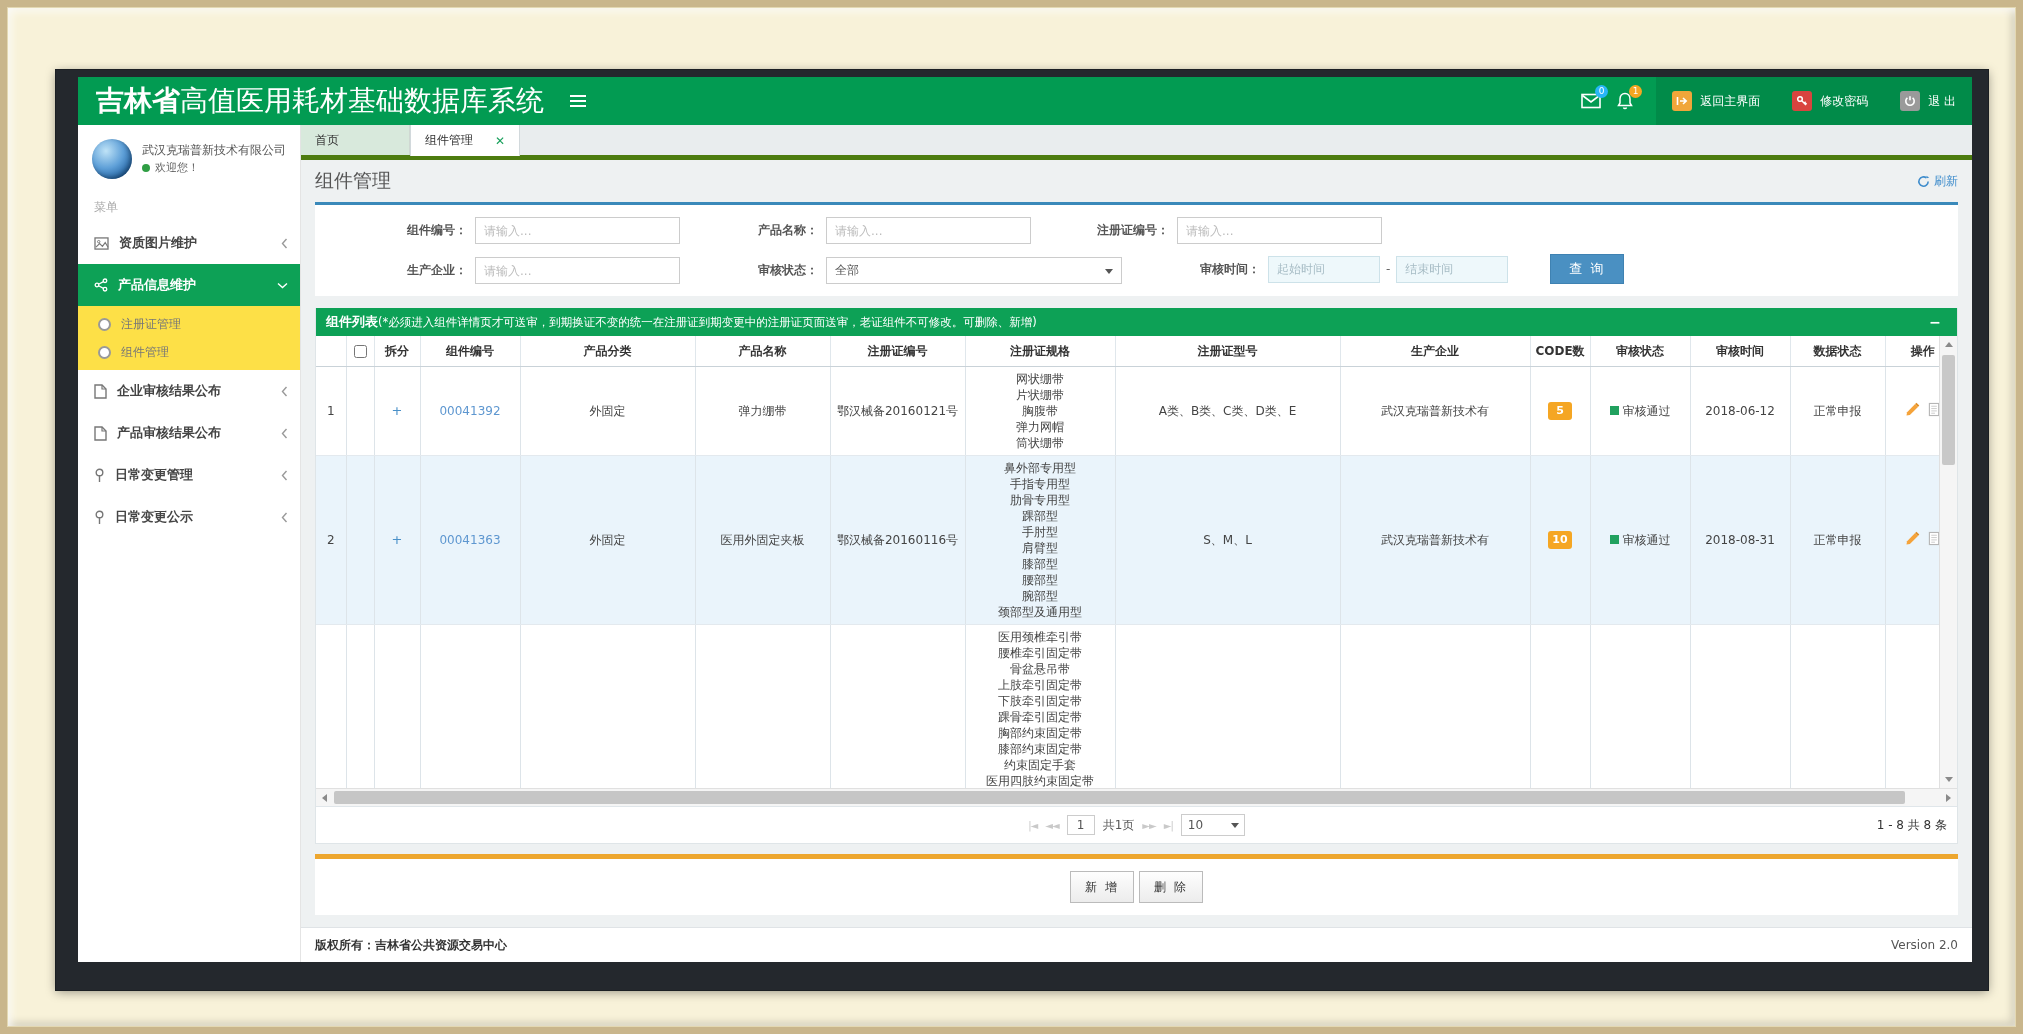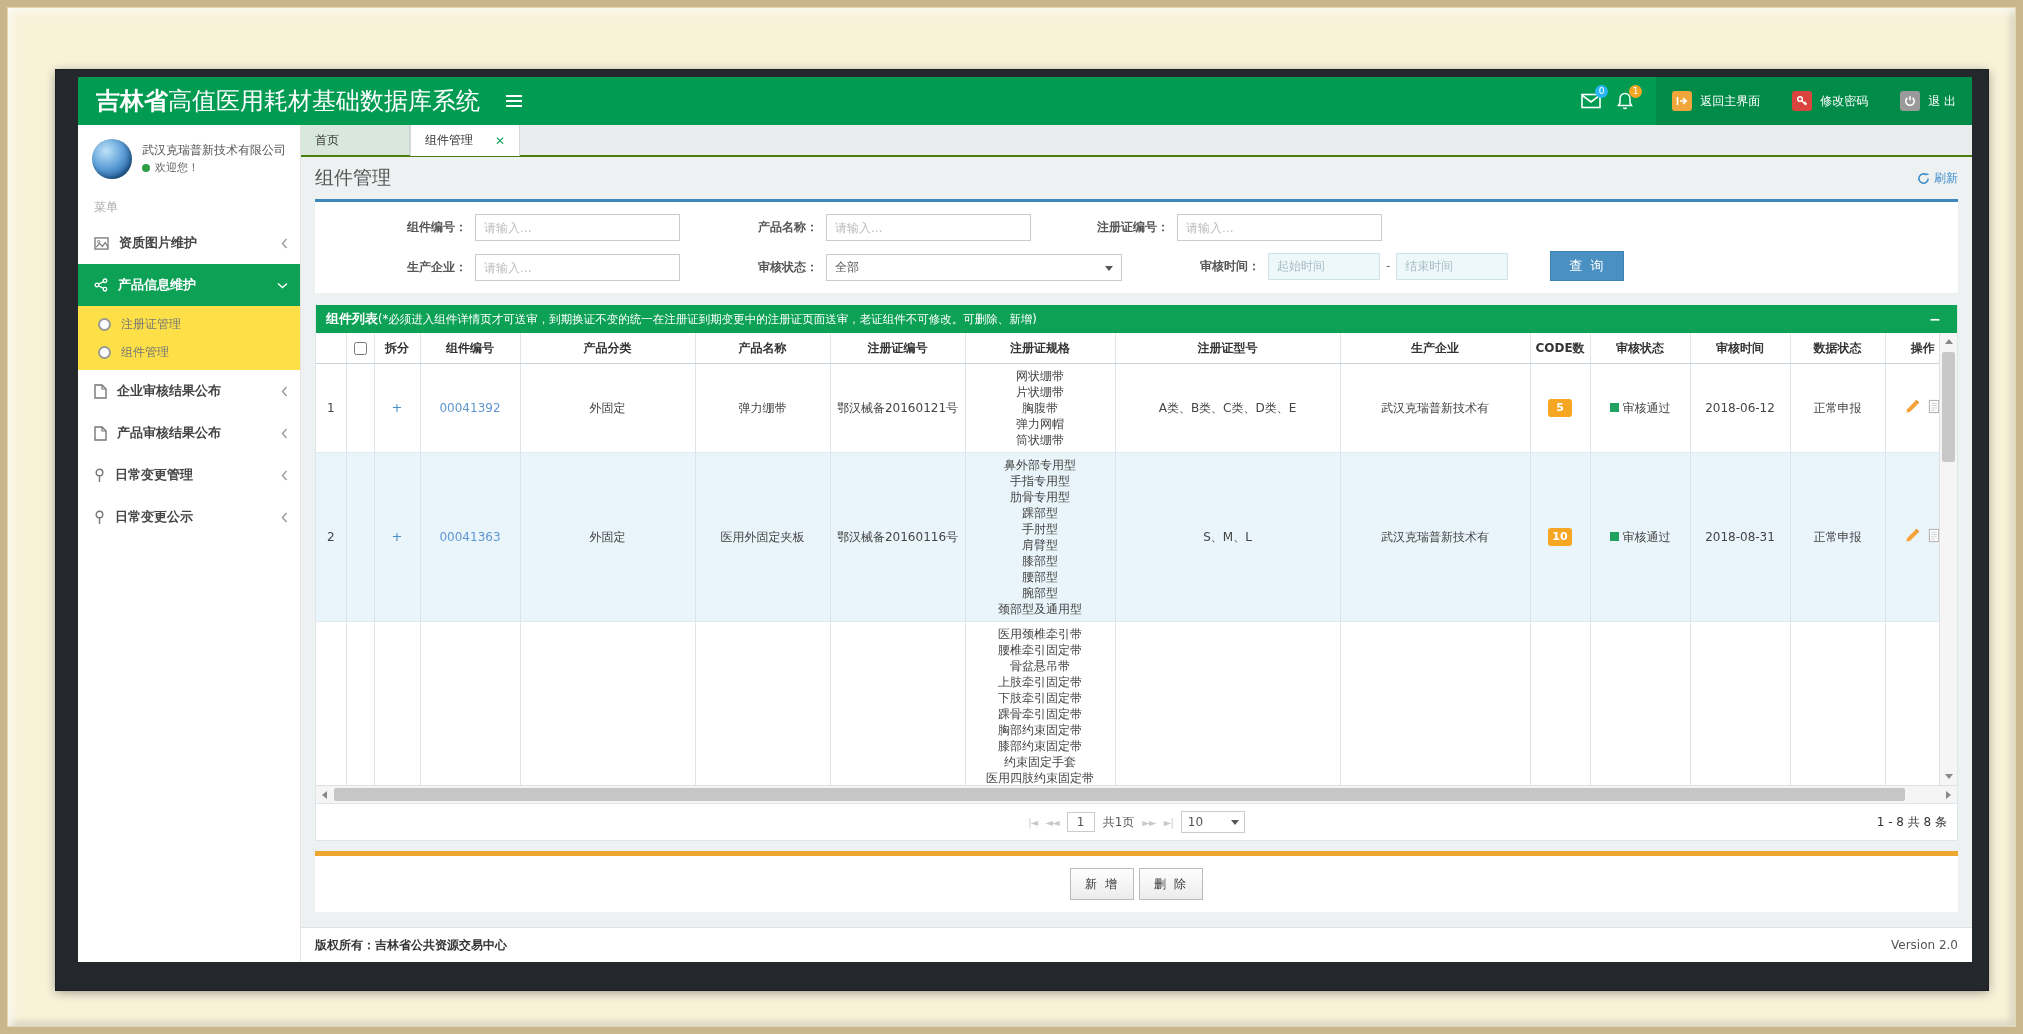--- a/index.html
+++ b/index.html
@@ -8,21 +8,21 @@
   
   .frame-inner{position:absolute;inset:7px;background:#f8f2d9;border:1px solid #e3d8b2;
     box-shadow:inset 3px 3px 8px rgba(255,255,255,.85), inset -3px -3px 8px rgba(0,0,0,.18);}
   .screen{position:absolute;left:56px;top:70px;right:35px;bottom:44px;background:#24282d;
     box-shadow:0 0 0 1px #1b1f23, 0 2px 10px rgba(0,0,0,.4);}
   .app{position:absolute;left:22px;top:7px;right:16px;bottom:28px;background:#fff;
     display:flex;flex-direction:column;font-size:12px;color:#444;}
 
   
   .app-header{height:48px;background:#029b52;display:flex;align-items:center;flex:0 0 48px;}
-  .brand{color:#fff;font-size:24px;padding-left:18px;white-space:nowrap;}
+  .brand{color:#fff;font-size:28px;padding-left:18px;white-space:nowrap;}
   .brand b{font-weight:bold;}
   .hamburger{margin-left:26px;display:inline-flex;flex-direction:column;gap:3px;cursor:pointer;}
   .hamburger span{display:block;width:16px;height:2px;background:#fff;}
   .header-spacer{flex:1;}
   .hicon{position:relative;width:34px;height:34px;display:flex;align-items:center;justify-content:center;cursor:pointer;}
   .badge{position:absolute;top:1px;right:0;min-width:13px;height:13px;border-radius:7px;
     font-size:9px;line-height:13px;text-align:center;color:#fff;padding:0 2px;box-sizing:border-box;}
   .badge.blue{background:#29b6f6;}
   .badge.orange{background:#f5a623;}
   .header-actions{display:flex;align-items:stretch;background:rgba(0,0,0,.10);margin-left:14px;height:48px;}
@@ -48,21 +48,21 @@
     color:#444;font-weight:bold;font-size:13px;gap:10px;}
   .nav-item .lbl{flex:1;}
   .nav-item.active{background:#0da156;color:#fff;}
   .nav-item.active svg.mi path, .nav-item.active svg.mi circle, .nav-item.active svg.mi rect, .nav-item.active svg.mi line{stroke:#fff;}
   .subnav{background:#fde047;padding:4px 0;}
   .sub-item{display:flex;align-items:center;gap:10px;height:28px;padding-left:20px;color:#777;font-size:12px;cursor:pointer;}
   .ring{width:9px;height:9px;border:2px solid #999;border-radius:50%;display:inline-block;background:#fff;}
 
   
   .main{flex:1;display:flex;flex-direction:column;min-width:0;background:#eef1f2;}
-  .tabbar{height:30px;flex:0 0 30px;background:#e9edee;border-bottom:2px solid #4d7c0f;display:flex;align-items:stretch;}
+  .tabbar{height:30px;flex:0 0 30px;background:#e9edee;border-bottom:5px solid #4d7c0f;display:flex;align-items:stretch;}
   .tab{display:flex;align-items:center;padding:0 14px;font-size:12px;color:#333;cursor:pointer;border-right:1px solid #cfd8d2;}
   .tab.home{background:#d8e9dc;width:80px;}
   .tab.current{background:#fff;border-left:1px solid #d2d9dc;border-right:1px solid #d2d9dc;margin-bottom:-1px;gap:22px;}
   .tab-close{color:#18a05c;font-weight:bold;font-size:12px;cursor:pointer;}
   .pagehead{height:42px;flex:0 0 42px;display:flex;align-items:center;padding:0 14px;}
   .pagetitle{font-size:19px;color:#555;flex:1;}
   .refresh{display:flex;align-items:center;gap:4px;color:#3e8ccc;cursor:pointer;font-size:12px;}
 
   .content{flex:1;display:flex;flex-direction:column;padding:0 14px;min-height:0;}
 

